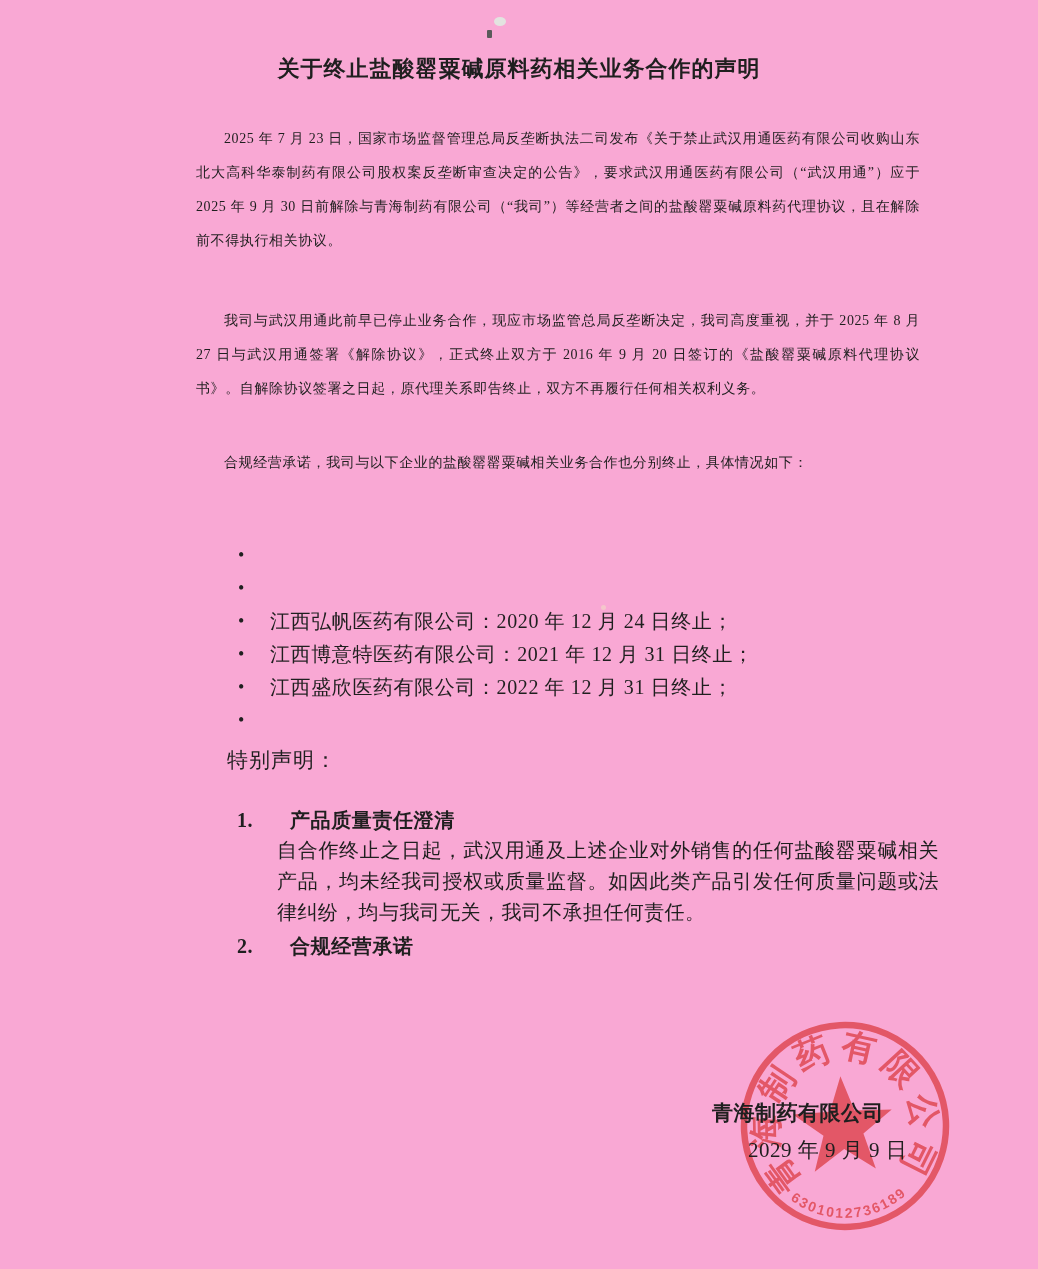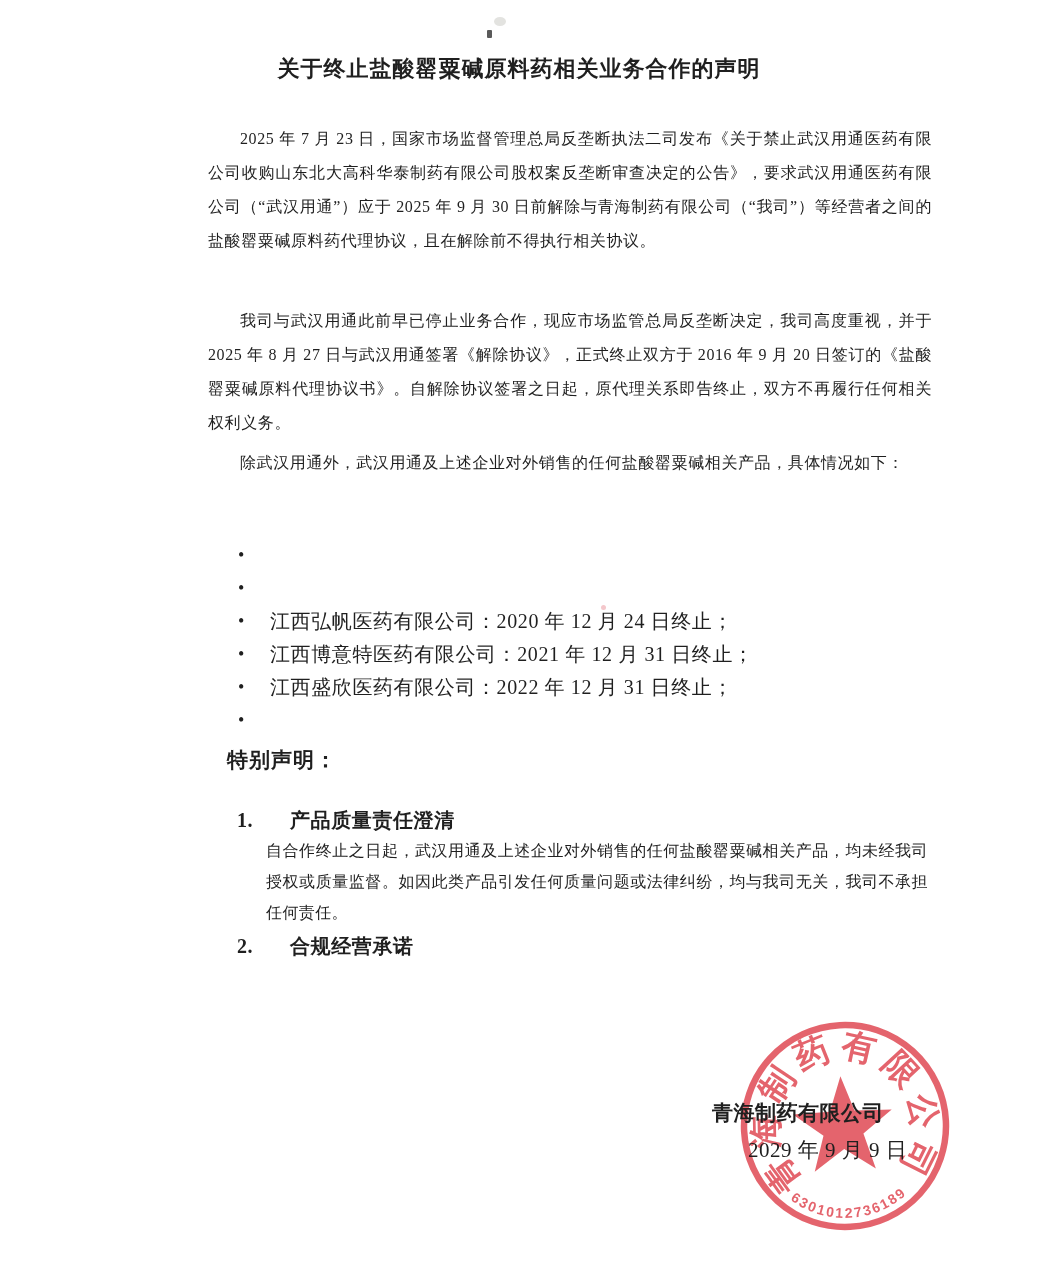--- a/index.html
+++ b/index.html
@@ -1,68 +1,68 @@
 <!DOCTYPE html>
 <html><head>
 <meta charset="utf-8">
 <style>
   html,body{margin:0;padding:0;background:#e9e9e9;}
   .page{
     position:relative;
     width:1038px;height:1269px;
     margin:0 auto;
-    background:#ffffff;
+    background:#f9a8d4;
     overflow:hidden;
     font-family:"Liberation Serif","DejaVu Serif",serif;
     color:#1f1f1f;
   }
   .abs{position:absolute;}
   .doc-title{
     left:208px;top:54px;width:622px;
     text-align:center;
     font-size:22px;font-weight:bold;
     letter-spacing:1px;
   }
   .para{
-    left:208px;width:724px;
-    font-size:16px;line-height:34px;
+    left:196px;width:724px;
+    font-size:14px;line-height:34px;
     text-align:justify;
     text-indent:2em;
     letter-spacing:0.6px;
   }
   .p1{top:122px;}
   .p2{top:304px;}
   .p3{top:446px;}
   .bullets{left:238px;top:539px;width:700px;}
   .bullet-row{
     display:flex;align-items:flex-start;
     font-size:20px;line-height:33px;
     letter-spacing:0.6px;
   }
   .bullet-dot{
     width:32px;flex:0 0 32px;
     font-size:18px;line-height:33px;
   }
   .special-heading{
     left:227px;top:746px;
-    font-size:21px;font-weight:bold;
+    font-size:21px;font-weight:normal;
     letter-spacing:1px;
   }
   .section{left:237px;width:700px;}
   .sec1{top:805px;}
   .sec2{top:931px;}
   .sec-head{
     display:flex;
     font-size:20px;font-weight:bold;line-height:30px;
     letter-spacing:0.6px;
   }
   .sec-num{width:53px;flex:0 0 53px;}
   .sec-body{
-    margin-left:29px;width:662px;
-    font-size:16px;line-height:31px;
+    margin-left:40px;width:662px;
+    font-size:20px;line-height:31px;
     text-align:justify;
     letter-spacing:0.4px;
   }
   .sig-company{
     left:712px;top:1099px;
     font-size:21px;font-weight:bold;
     letter-spacing:0.5px;
     z-index:3;
   }
   .sig-date{
@@ -82,21 +82,21 @@
 </style>
 </head>
 <body>
 
 <div class="page">
 
   <div class="abs doc-title">关于终止盐酸罂粟碱原料药相关业务合作的声明</div>
 
   <div class="abs para p1">2025 年 7 月 23 日，国家市场监督管理总局反垄断执法二司发布《关于禁止武汉用通医药有限公司收购山东北大高科华泰制药有限公司股权案反垄断审查决定的公告》，要求武汉用通医药有限公司（“武汉用通”）应于 2025 年 9 月 30 日前解除与青海制药有限公司（“我司”）等经营者之间的盐酸罂粟碱原料药代理协议，且在解除前不得执行相关协议。</div>
   <div class="abs para p2">我司与武汉用通此前早已停止业务合作，现应市场监管总局反垄断决定，我司高度重视，并于 2025 年 8 月 27 日与武汉用通签署《解除协议》，正式终止双方于 2016 年 9 月 20 日签订的《盐酸罂粟碱原料代理协议书》。自解除协议签署之日起，原代理关系即告终止，双方不再履行任何相关权利义务。</div>
-  <div class="abs para p3">除武汉用通外，武汉用通及上述企业对外销售的任何盐酸罂粟碱相关产品，具体情况如下：</div>
+  <div class="abs para p3">合规经营承诺，我司与以下企业的盐酸罂罂粟碱相关业务合作也分别终止，具体情况如下：</div>
 
   <div class="abs bullets">
     <div class="bullet-row">
       <span class="bullet-dot">•</span>
     </div>
     <div class="bullet-row">
       <span class="bullet-dot">•</span>
     </div>
     <div class="bullet-row">
       <span class="bullet-dot">•</span>

